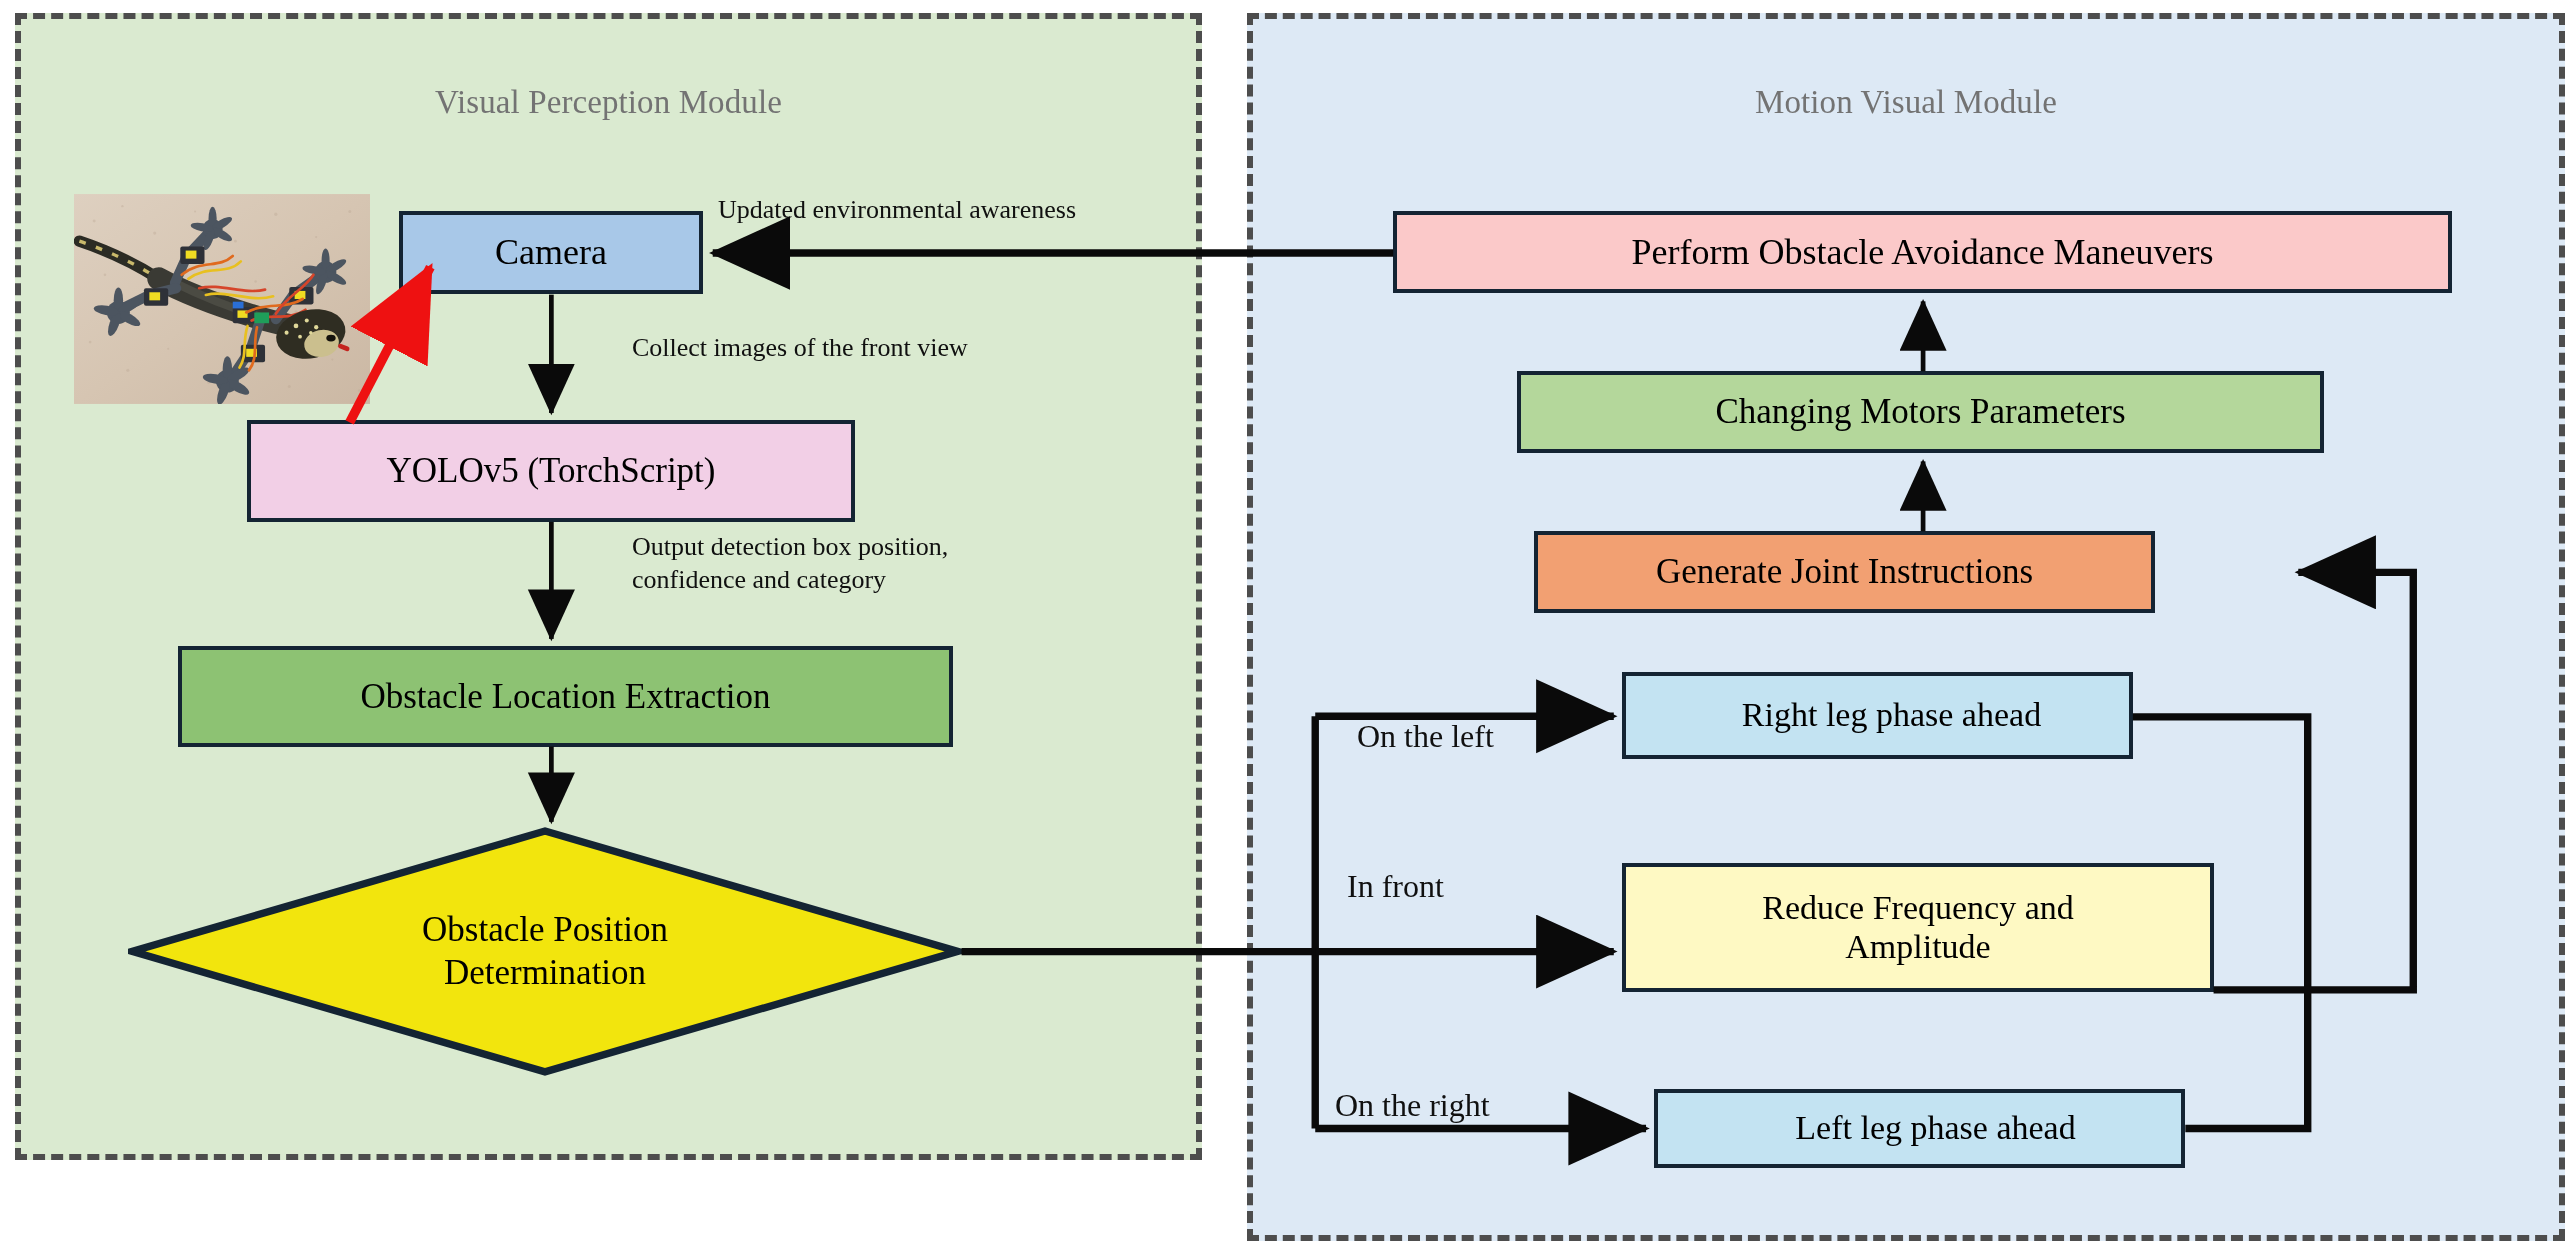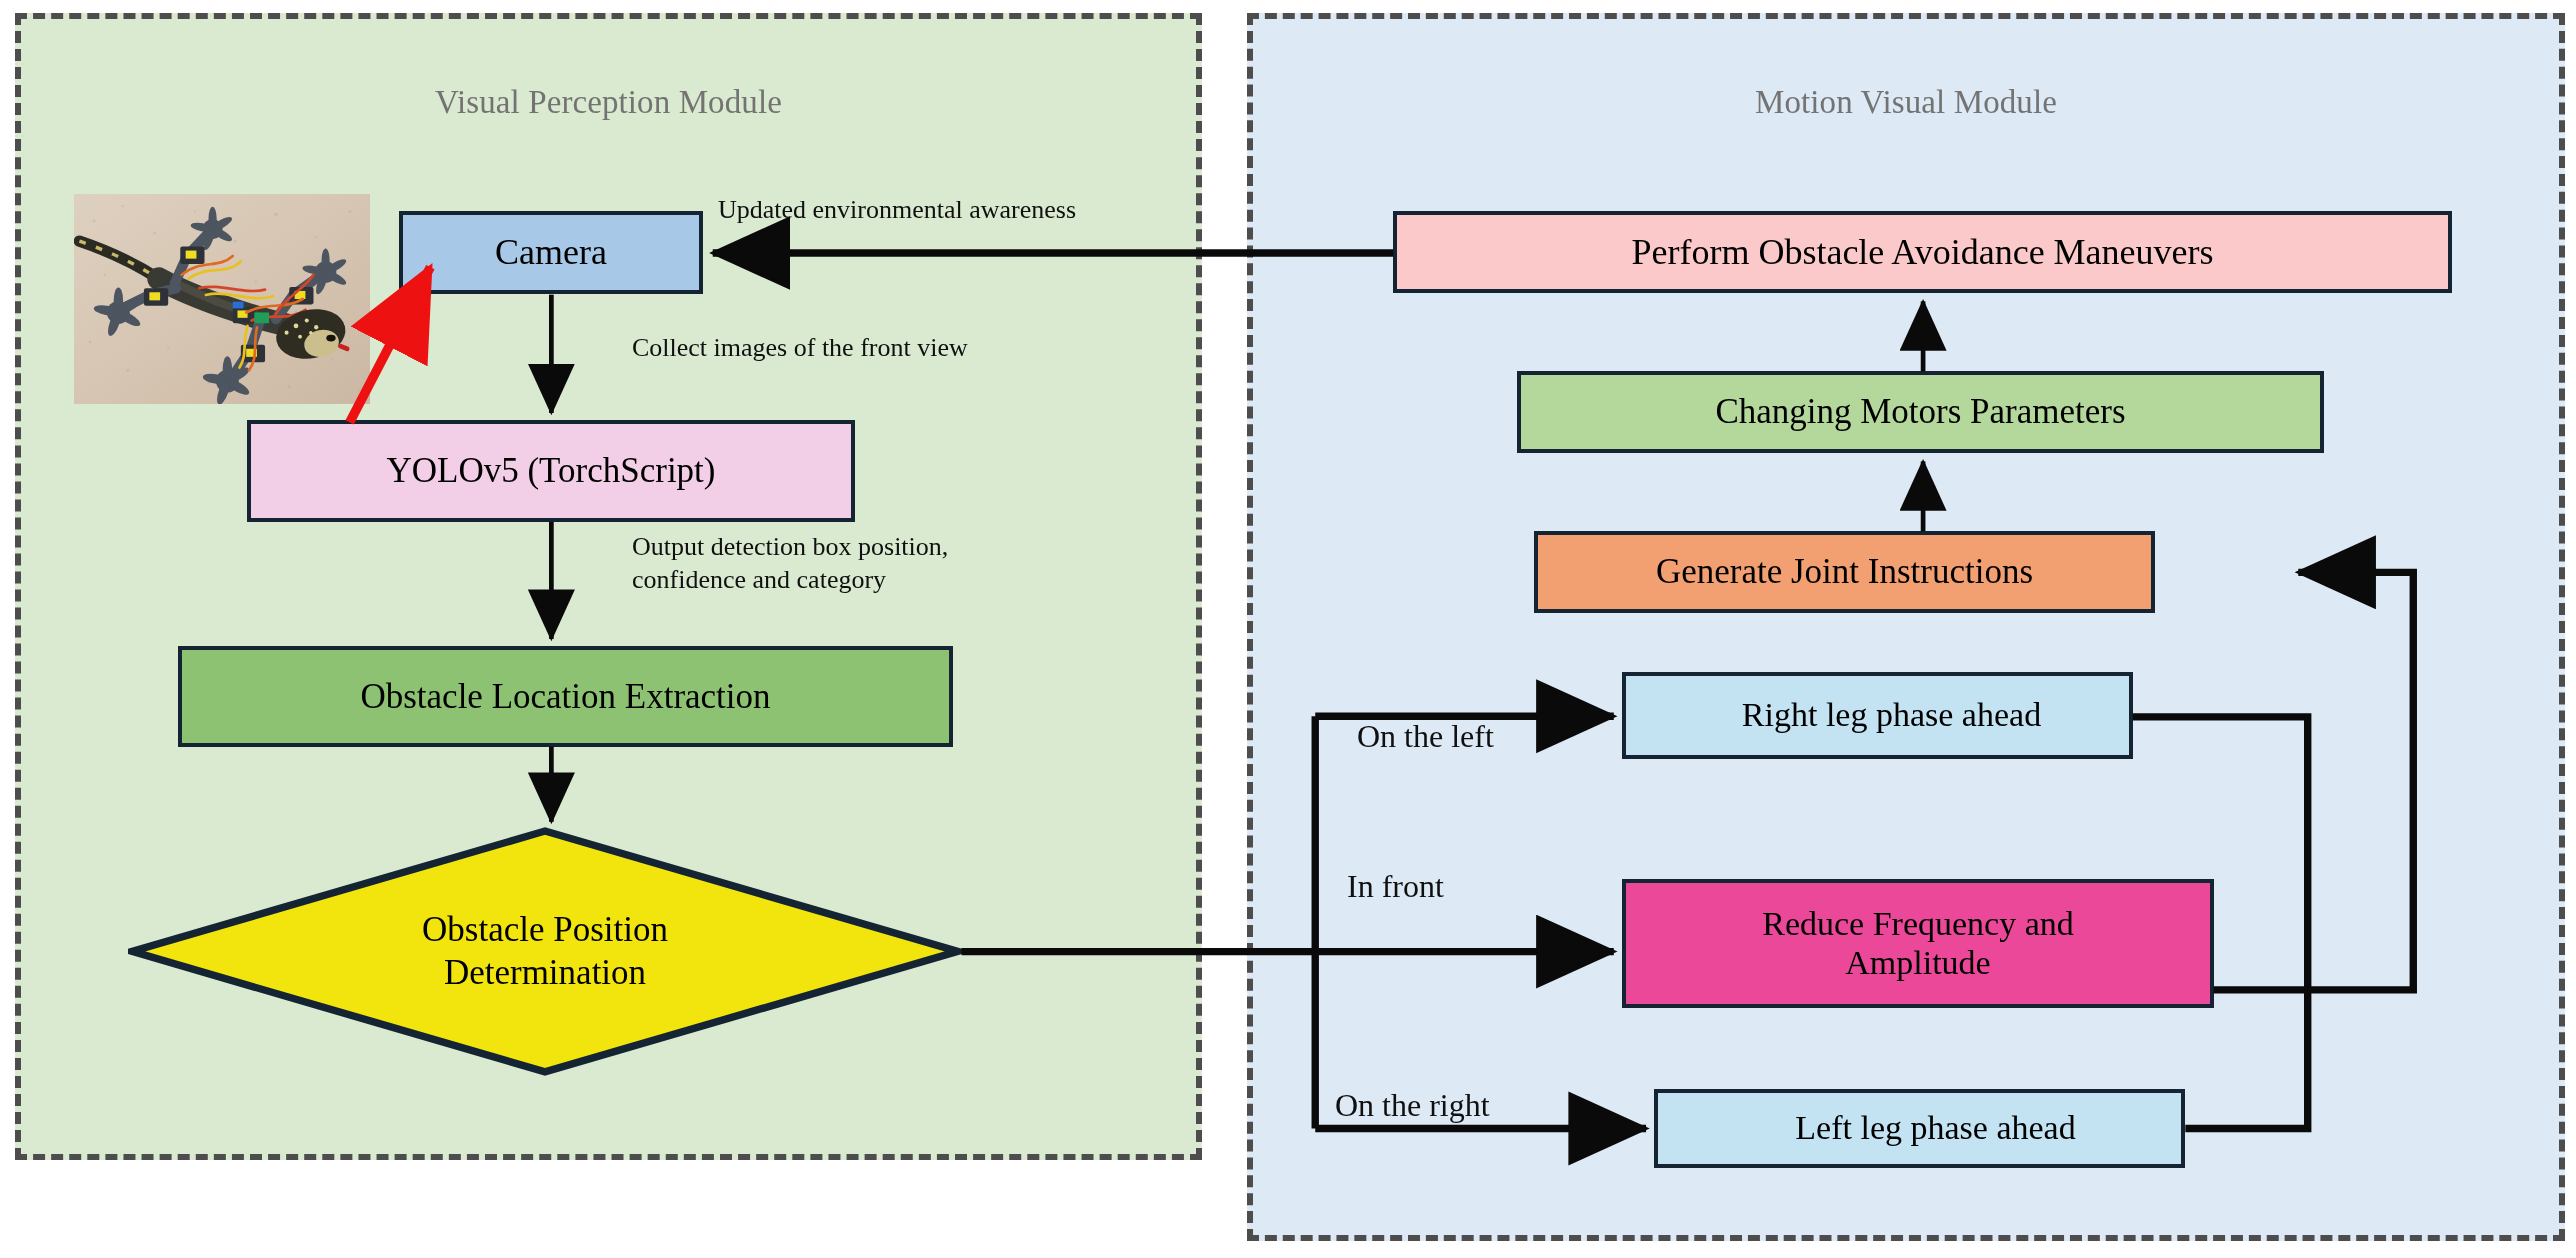--- a/index.html
+++ b/index.html
@@ -25,21 +25,21 @@
 
   #node-camera      {left:399px; top:211px;  width:304px; height:83px; background:#a8c8e8; font-size:36px;}
   #node-yolo        {left:247px; top:420px;  width:608px; height:102px; background:#f2cfe6; font-size:35px;}
   #node-extraction  {left:178px; top:646px;  width:775px;height:101px; background:#8dc273; font-size:35px;}
 
   #node-perform     {left:1393px;top:211px;  width:1059px;height:82px; background:#fbc9c9; font-size:36px;}
   #node-motors      {left:1517px;top:371px;  width:807px;height:82px; background:#b4d79b; font-size:35px;}
   #node-joint       {left:1534px;top:531px;  width:621px;height:82px; background:#f2a072; font-size:35px;}
 
   #node-right-leg   {left:1622px;top:672px; width:511px; height:87px; background:#c3e3f2; font-size:34px;padding-left:28px;}
-  #node-reduce      {left:1622px;top:863px; width:592px; height:129px; background:#ec4899; font-size:34px;margin-top:16px;}
+  #node-reduce      {left:1622px;top:863px; width:592px; height:129px; background:#fef9c3; font-size:34px;}
   #node-left-leg    {left:1654px;top:1089px; width:531px; height:79px; background:#c3e3f2; font-size:34px;padding-left:32px;}
 
   
   #node-diamond{position:absolute;left:128px;top:827px;width:834px;height:249px;}
   #node-diamond .dia-shape{position:absolute;inset:0;}
   #node-diamond .dia-text{position:absolute;inset:0;display:flex;flex-direction:column;
         align-items:center;justify-content:center;font-size:35px;line-height:1.22;color:#000;}
 
   
   #photo-gecko{position:absolute;left:74px;top:194px;width:296px;height:210px;

